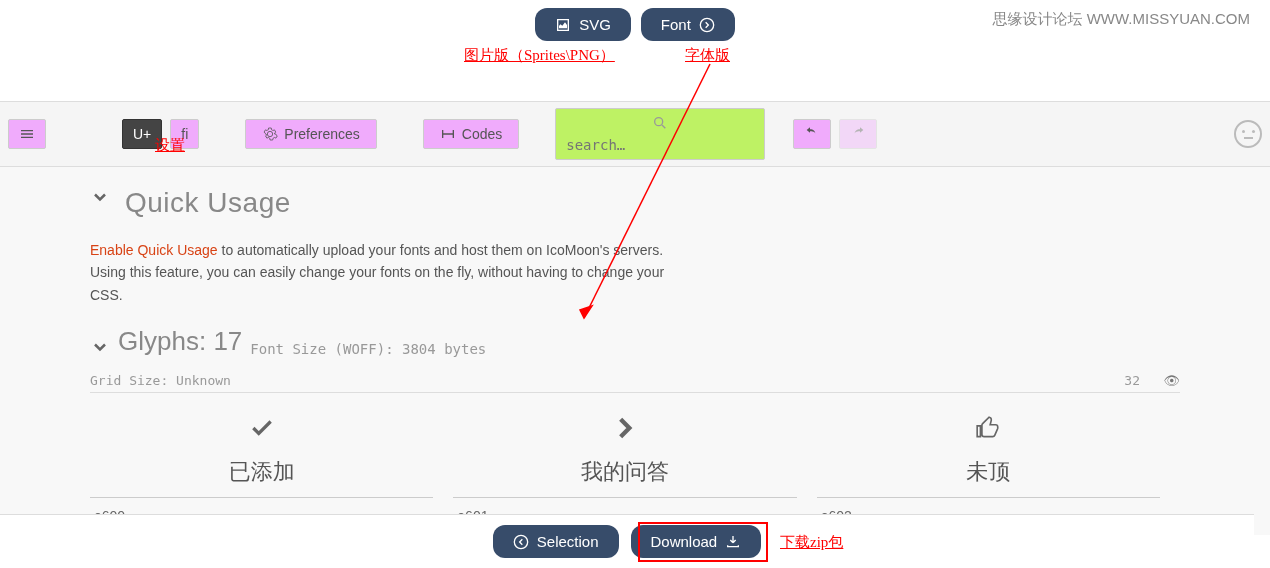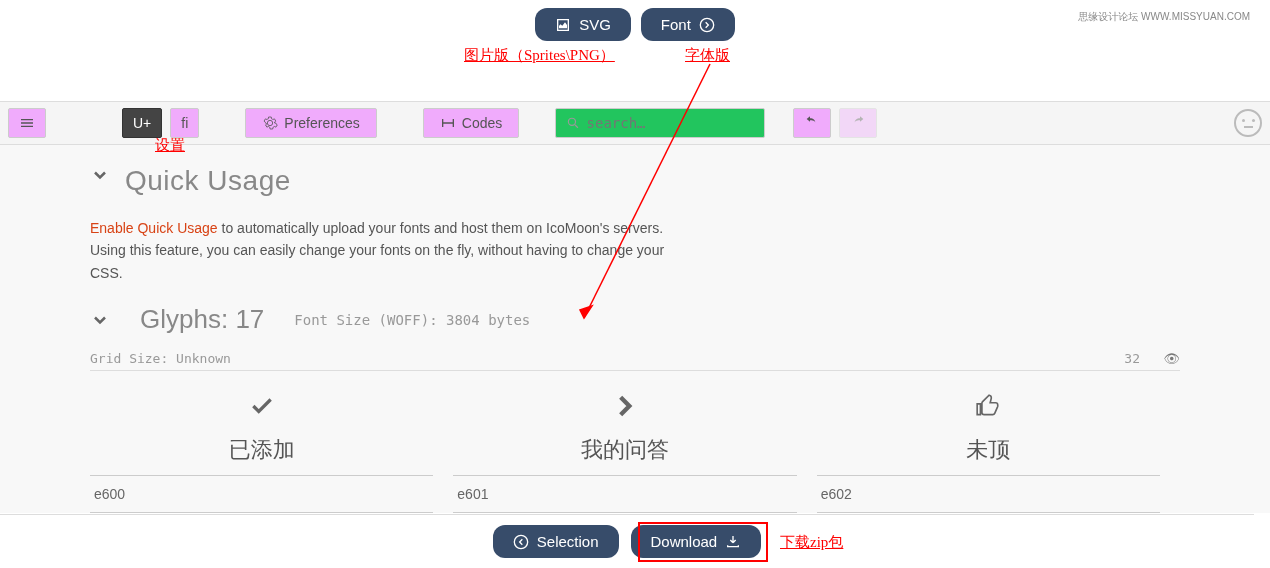--- a/index.html
+++ b/index.html
@@ -1,44 +1,44 @@
 <!DOCTYPE html>
 <html><head>
   <meta charset="utf-8">
   <style>
     * { margin: 0; padding: 0; box-sizing: border-box; }
     body { font-family: Arial, sans-serif; background: #fff; width: 1270px; height: 568px; position: relative; overflow: hidden; }
     
-    .watermark { position: absolute; top: 10px; right: 20px; font-size: 10px; color: #888; }
+    .watermark { position: absolute; top: 10px; right: 20px; font-size: 15px; color: #888; }
     
     .top-buttons { display: flex; gap: 10px; justify-content: center; margin-top: 8px; }
     .btn-dark { background: #374c6a; color: #fff; border: none; padding: 8px 20px; font-size: 15px; cursor: pointer; display: inline-flex; align-items: center; gap: 8px; border-radius: 12px; }
     
     .red-anno { color: #f00; font-size: 15px; position: absolute; font-family: SimSun, serif; text-decoration: underline; }
     
     .red-line { position: absolute; stroke: #f00; stroke-width: 1.5; fill: none; }
     
     .toolbar { display: flex; align-items: center; gap: 8px; padding: 6px 8px; background: #f5f5f5; border-top: 1px solid #ddd; border-bottom: 1px solid #ddd; margin-top: 60px; }
     .tool-btn { background: #f0abfc; border: 1px solid #ccc; padding: 6px 10px; font-size: 14px; color: #555; cursor: pointer; display: inline-flex; align-items: center; gap: 6px; border-radius: 2px; }
     .tool-btn.dark { background: #444; color: #fff; border-color: #333; }
     .tool-btn.wide { padding: 6px 16px; }
-    .search-box { background: #22c55e; border: 1px solid #ccc; padding: 6px 10px; font-size: 14px; color: #999; width: 210px; border-radius: 2px; display: flex; align-items: center; gap: 6px; }
+    .search-box { background: #bef264; border: 1px solid #ccc; padding: 6px 10px; font-size: 14px; color: #999; width: 210px; border-radius: 2px; display: flex; align-items: center; gap: 6px; flex-direction: column; }
     .search-box input { border: none; background: transparent; outline: none; font-size: 14px; width: 100%; color: #333; font-family: monospace; }
     .spacer { flex: 1; }
     .face-icon { width: 28px; height: 28px; border: 2px solid #bbb; border-radius: 50%; position: relative; }
     .face-icon::before { content: ''; position: absolute; top: 8px; left: 6px; width: 3px; height: 3px; background: #bbb; border-radius: 50%; box-shadow: 10px 0 0 #bbb; }
     .face-icon::after { content: ''; position: absolute; bottom: 7px; left: 8px; width: 9px; height: 2px; background: #bbb; }
     
     .content { padding: 20px 90px 0; background: #f8f8f8; }
     .section-head { display: flex; align-items: flex-start; gap: 15px; font-size: 28px; color: #888; font-weight: 300; margin-bottom: 20px; letter-spacing: 0.5px; }
     
     .desc { font-size: 14px; color: #555; line-height: 1.6; margin-bottom: 20px; max-width: 600px; }
     .desc a { color: #d84315; text-decoration: none; }
     
-    .glyphs-head { display: flex; align-items: center; gap: 30px; font-size: 26px; color: #888; font-weight: 300; margin-bottom: 12px; }
+    .glyphs-head { display: flex; align-items: flex-end; gap: 8px; font-size: 26px; color: #888; font-weight: 300; margin-bottom: 12px; }
     .glyphs-sub { font-size: 14px; color: #999; font-family: monospace; }
     
     .grid-row { display: flex; justify-content: space-between; align-items: center; font-size: 13px; color: #999; font-family: monospace; padding: 4px 0; border-bottom: 1px solid #ddd; }
     .eye { color: #777; }
     
     .glyph-grid { display: flex; gap: 0; margin-top: 12px; }
     .glyph-col { flex: 1; padding-right: 20px; }
     .glyph-head { display: flex; align-items: center; gap: 16px; font-size: 22px; color: #555; padding: 10px 0; flex-direction: column; }
     .glyph-ic { width: 26px; height: 26px; color: #666; }
     .glyph-code { font-size: 14px; color: #666; padding: 10px 4px; border-bottom: 1px solid #ccc; border-top: 1px solid #ccc; }

